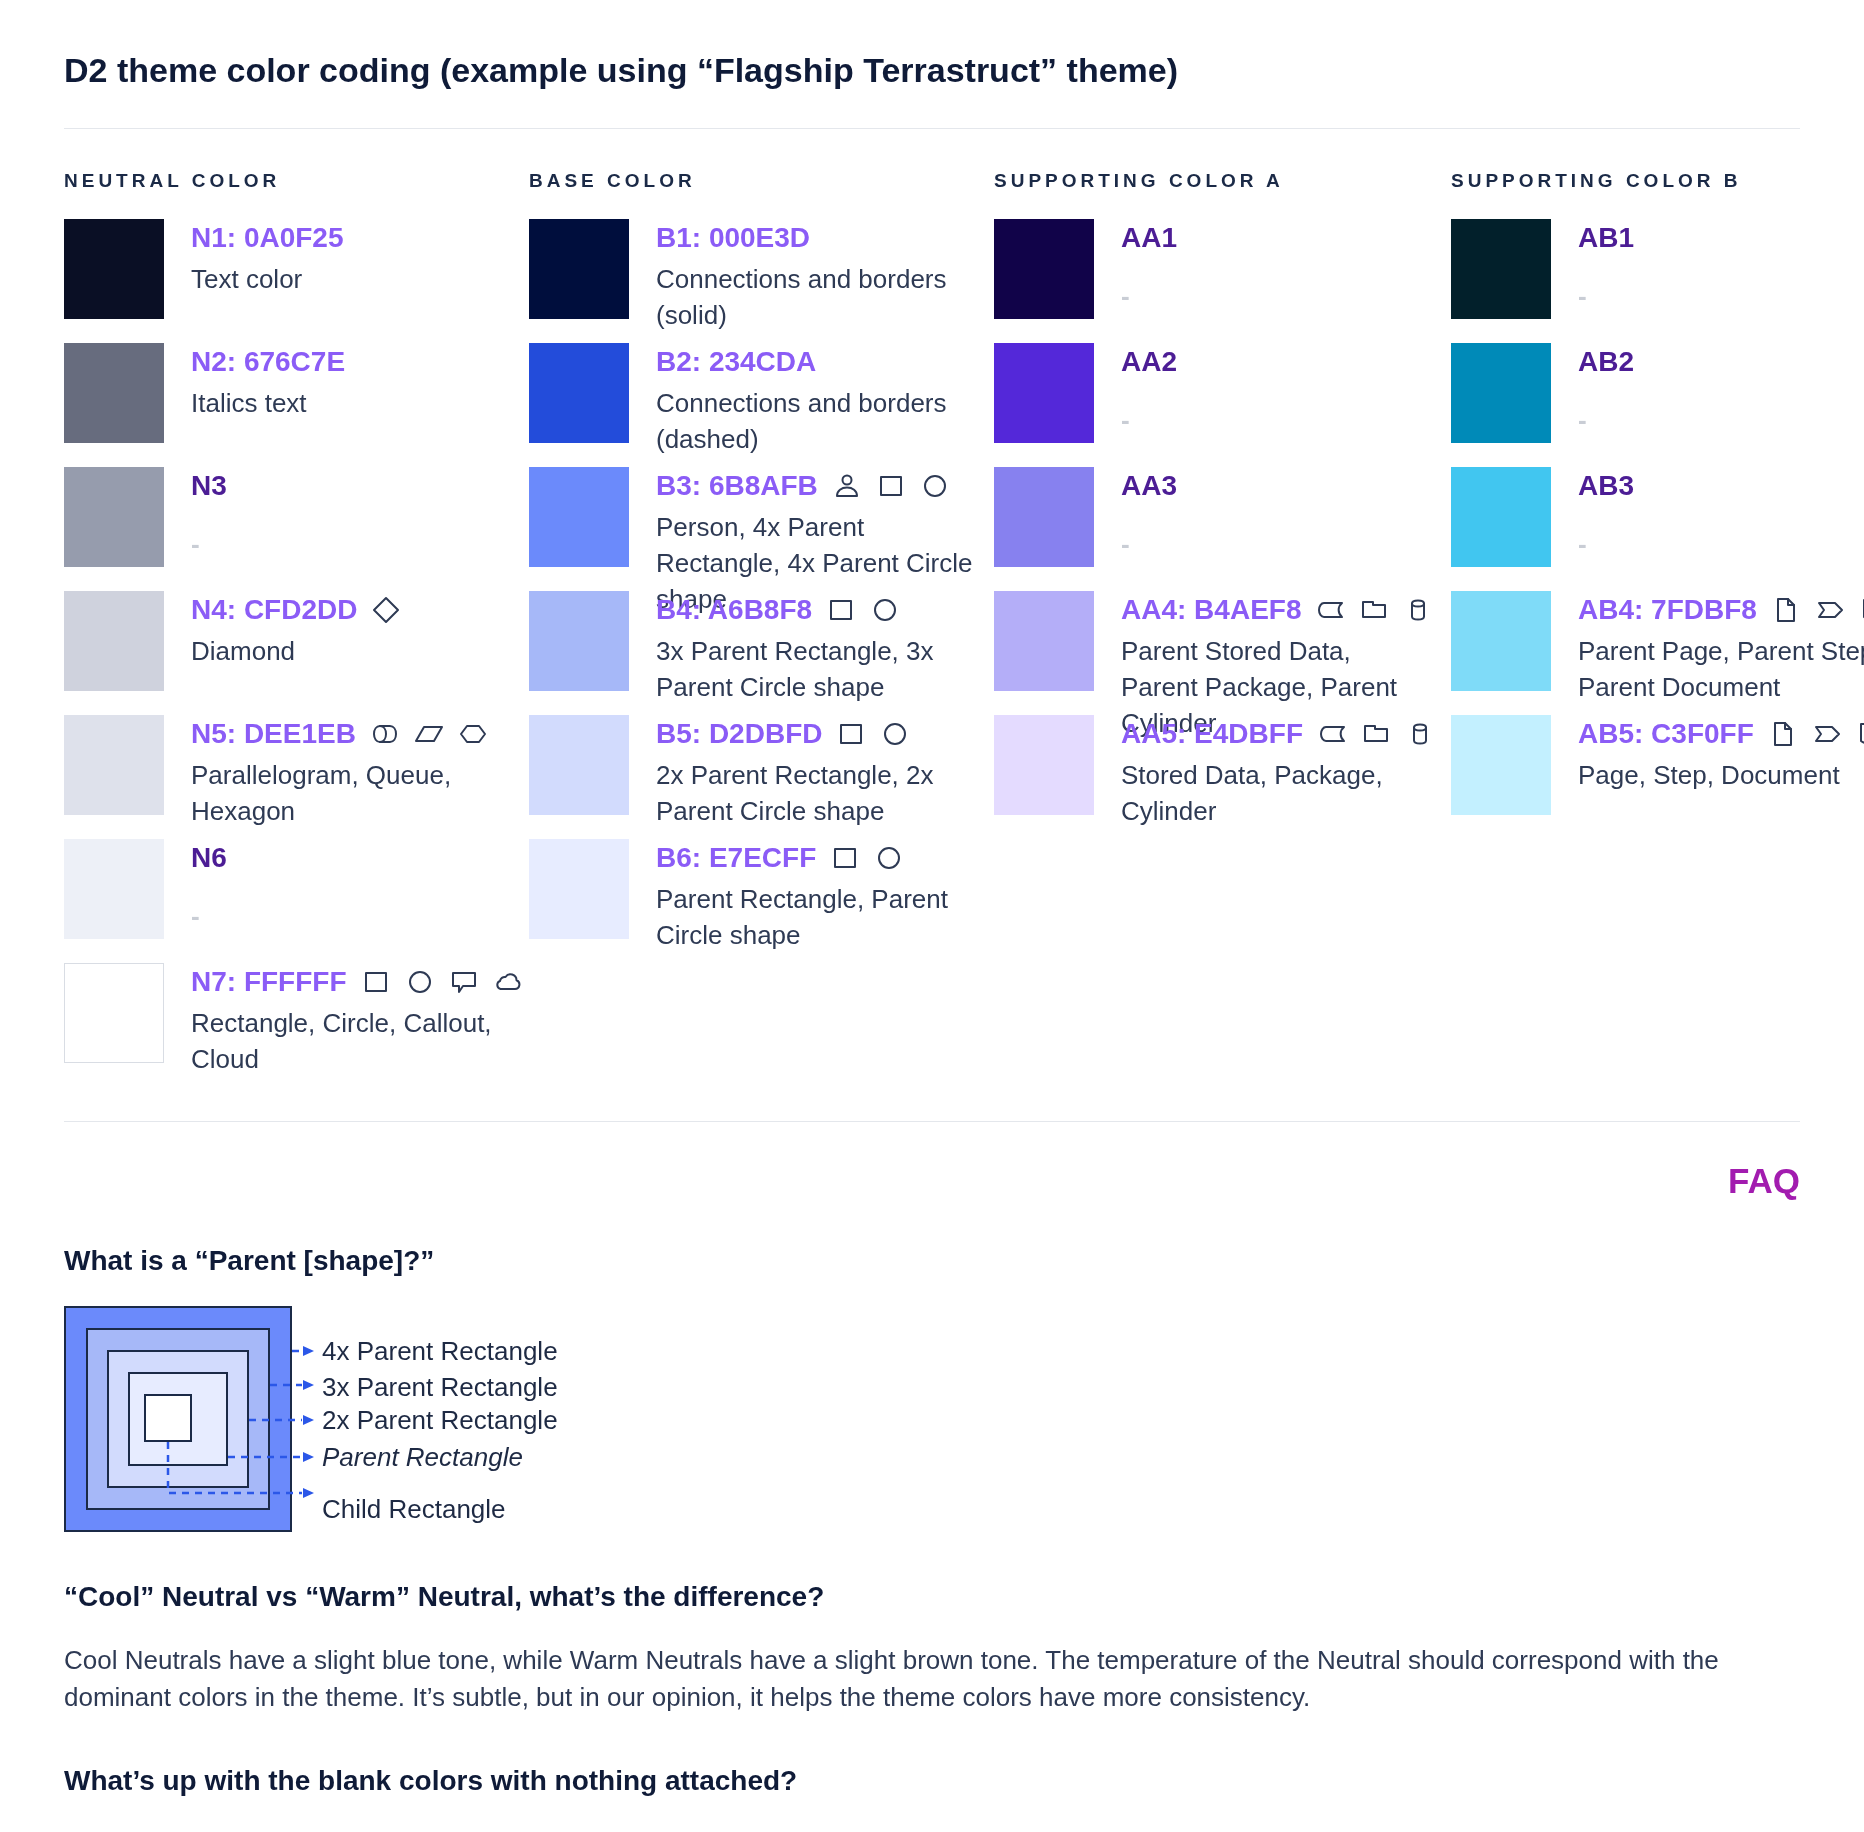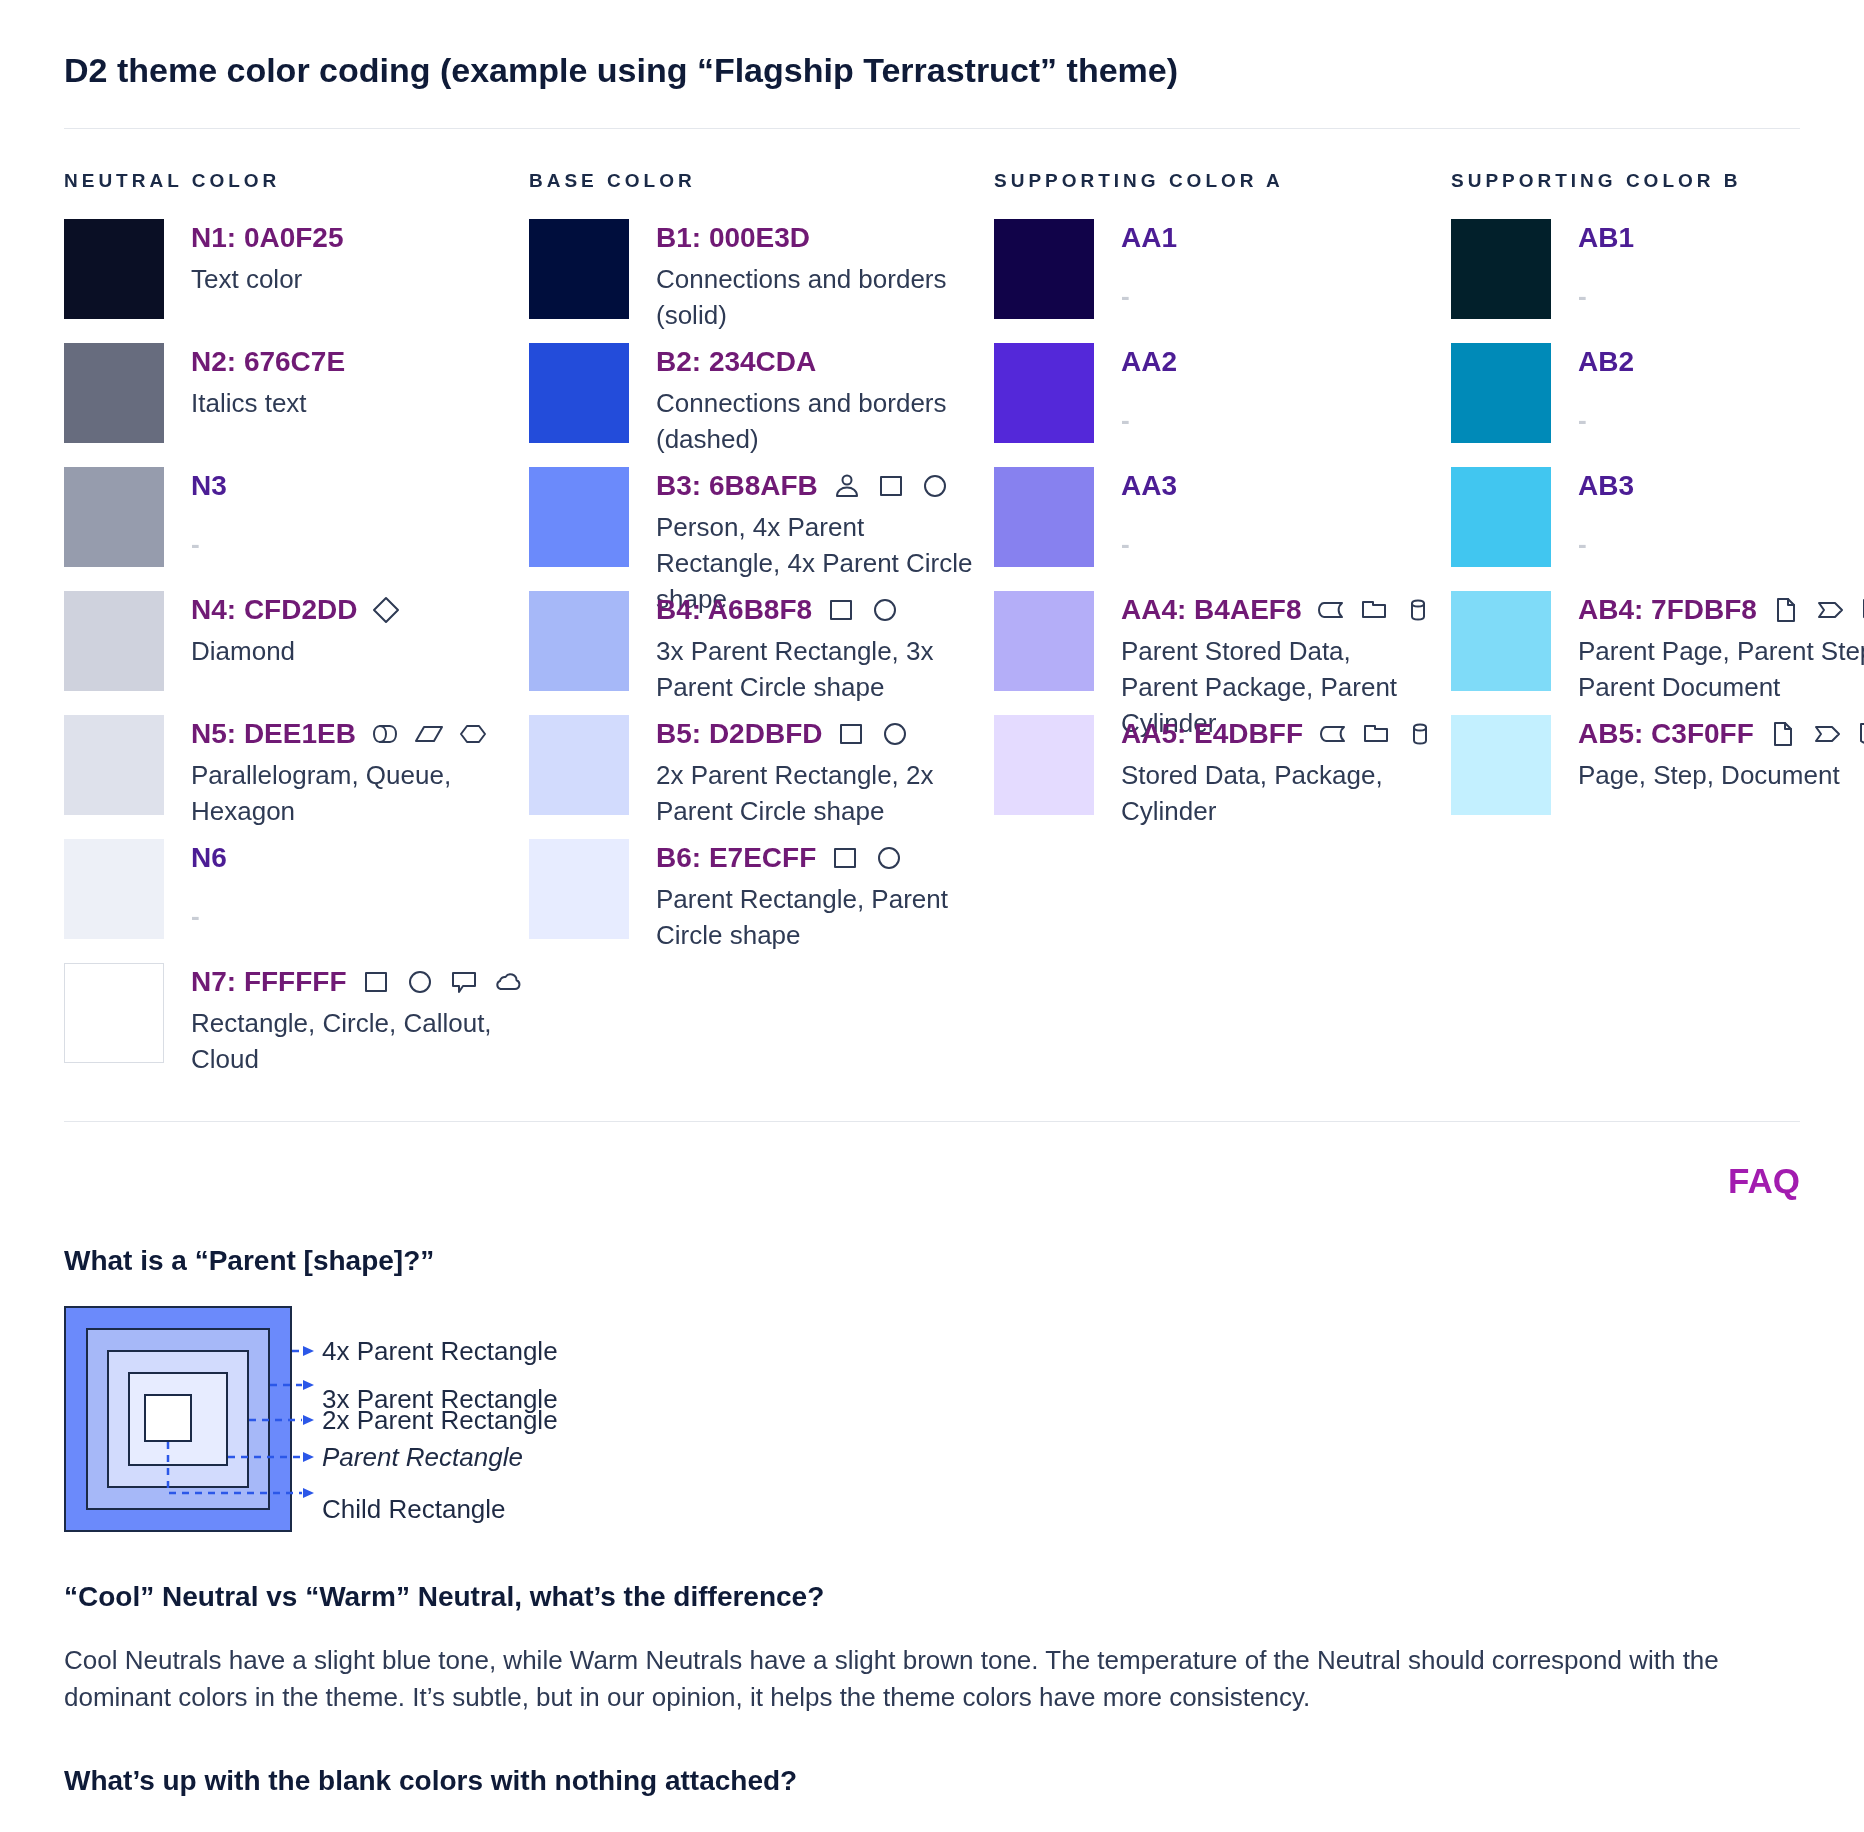--- a/index.html
+++ b/index.html
@@ -23,21 +23,21 @@
     line-height:28px;margin-bottom:24px;white-space:nowrap;
   }
   .swatch-row{display:flex;height:124px;}
   .swatch{
     width:100px;height:100px;flex:0 0 100px;border:1px solid transparent;box-sizing:border-box;
   }
   .swatch.bordered{border:1px solid #D9DDE4;}
   .swatch-text{margin-left:27px;width:355px;padding-top:2px;}
   .label-line{display:flex;align-items:center;gap:14px;}
   .row-label{
-    font-size:28px;font-weight:700;color:#701a75;line-height:34px;white-space:nowrap;
+    font-size:28px;font-weight:700;color:#8b5cf6;line-height:34px;white-space:nowrap;
   }
   .row-label.blank{color:#4c1d95;}
   .row-desc{font-size:26px;line-height:36px;color:#2E3A54;margin-top:6px;}
   .row-dash{font-size:26px;line-height:26px;color:#C9CDD5;margin-top:28px;font-weight:700;}
   .icon{display:inline-flex;}
   .icon svg{
     width:30px;height:30px;fill:none;stroke:#2E3A54;stroke-width:2;
     stroke-linejoin:round;stroke-linecap:round;
   }
   
@@ -457,21 +457,21 @@
         <path class="arrow-line" d="M104 136 V187 H238"></path>
 
         <polygon class="arrow-head" points="239,40 250,45 239,50"></polygon>
         <polygon class="arrow-head" points="239,74 250,79 239,84"></polygon>
         <polygon class="arrow-head" points="239,109 250,114 239,119"></polygon>
         <polygon class="arrow-head" points="239,146 250,151 239,156"></polygon>
         <polygon class="arrow-head" points="239,182 250,187 239,192"></polygon>
       </svg>
       <div id="diagram-labels">
           <span class="diagram-label" style="top: 27px;">4x Parent Rectangle</span>
-          <span class="diagram-label" style="top: 75px; text-align: center;">3x Parent Rectangle</span>
+          <span class="diagram-label" style="top: 63px; text-align: center;">3x Parent Rectangle</span>
           <span class="diagram-label" style="top: 96px;">2x Parent Rectangle</span>
           <span class="diagram-label" style="top: 133px; font-style: italic;">Parent Rectangle</span>
           <span class="diagram-label" style="top: 169px; margin-top: 16px;">Child Rectangle</span>
         </div>
     </div>
 
     <h3 class="faq-question">“Cool” Neutral vs “Warm” Neutral, what’s the difference?</h3>
     <p class="faq-answer">Cool Neutrals have a slight blue tone, while Warm Neutrals have a slight brown tone. The temperature of the Neutral should correspond with the dominant colors in the theme. It’s subtle, but in our opinion, it helps the theme colors have more consistency.</p>
 
     <h3 class="faq-question">What’s up with the blank colors with nothing attached?</h3>

